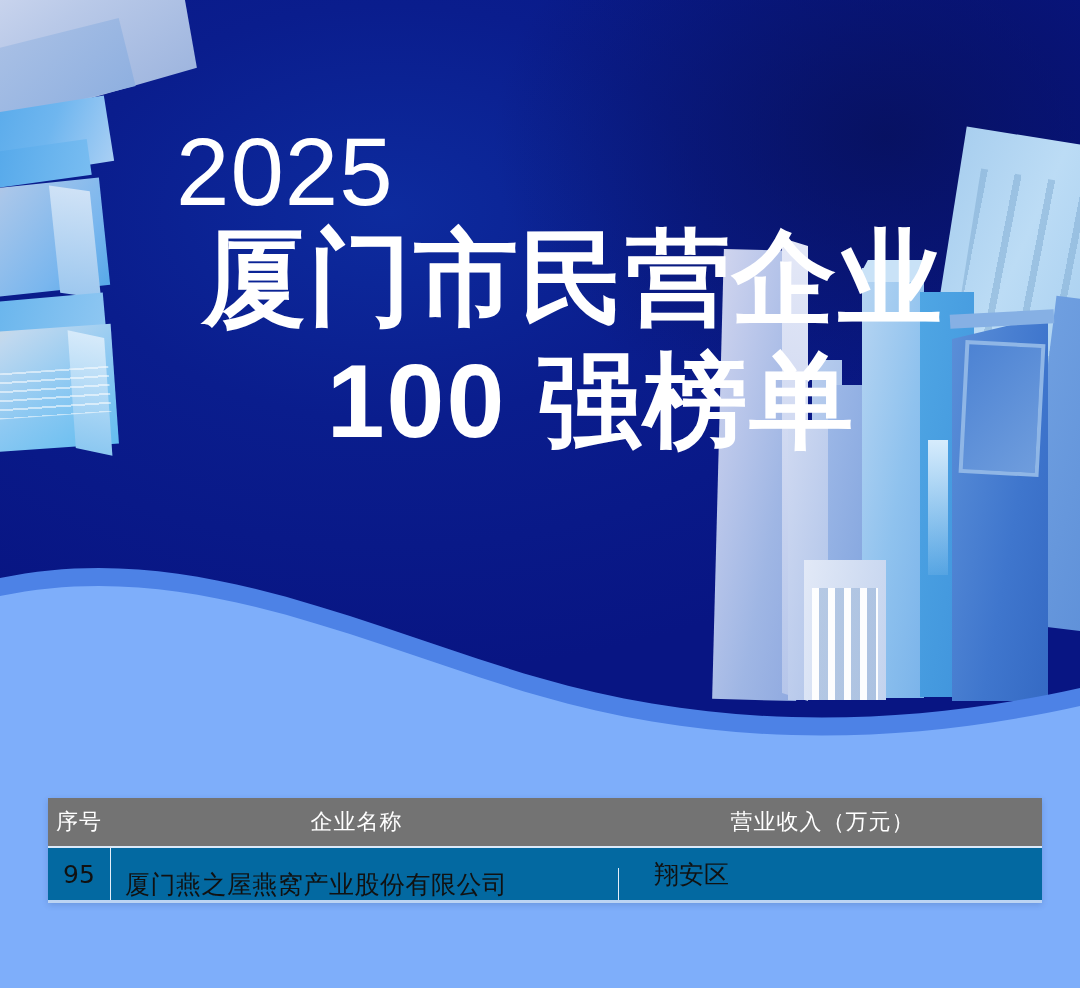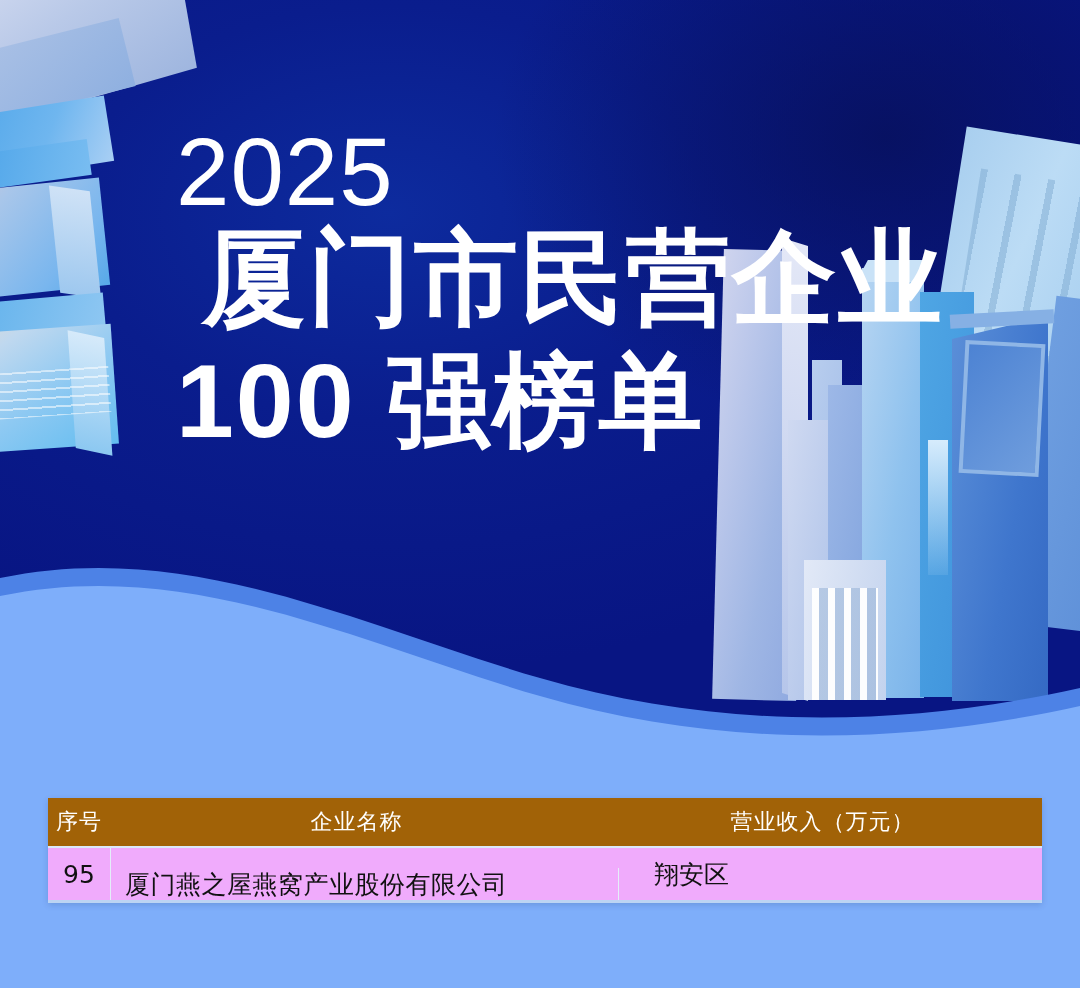--- a/index.html
+++ b/index.html
@@ -269,52 +269,53 @@
     margin-top: -6px;
     white-space: nowrap;
     margin-left: 26px;
   }
   .title-sub {
     font-size: 104px;
     line-height: 1.18;
     font-weight: 700;
     letter-spacing: 2px;
     white-space: nowrap;
+    text-align: center;
   }
 
   
   .table-card {
     position: absolute;
     left: 48px;
     top: 798px;
     width: 994px;
     z-index: 8;
     background: #ffffff;
     box-shadow: 0 2px 6px rgba(20,50,110,0.18);
     font-family: "DejaVu Sans", "Liberation Sans", sans-serif;
   }
   .t-row {
     display: flex;
     align-items: stretch;
   }
   .t-head {
-    background: #a16207;
+    background: #737373;
     color: #ffffff;
     height: 48px;
   }
   .t-head .t-cell {
     display: flex;
     align-items: center;
     justify-content: center;
     font-size: 22px;
     letter-spacing: 1px;
     font-weight: 400;
   }
   .t-body {
-    background: #f0abfc;
+    background: #0369a1;
     height: 52px;
     border-bottom: 3px solid #bcd4f3;
   }
   .t-body .t-cell {
     display: flex;
     align-items: center;
     justify-content: center;
     font-size: 25px;
     color: #111111;
     border-right: 1px solid #e4eef9;

